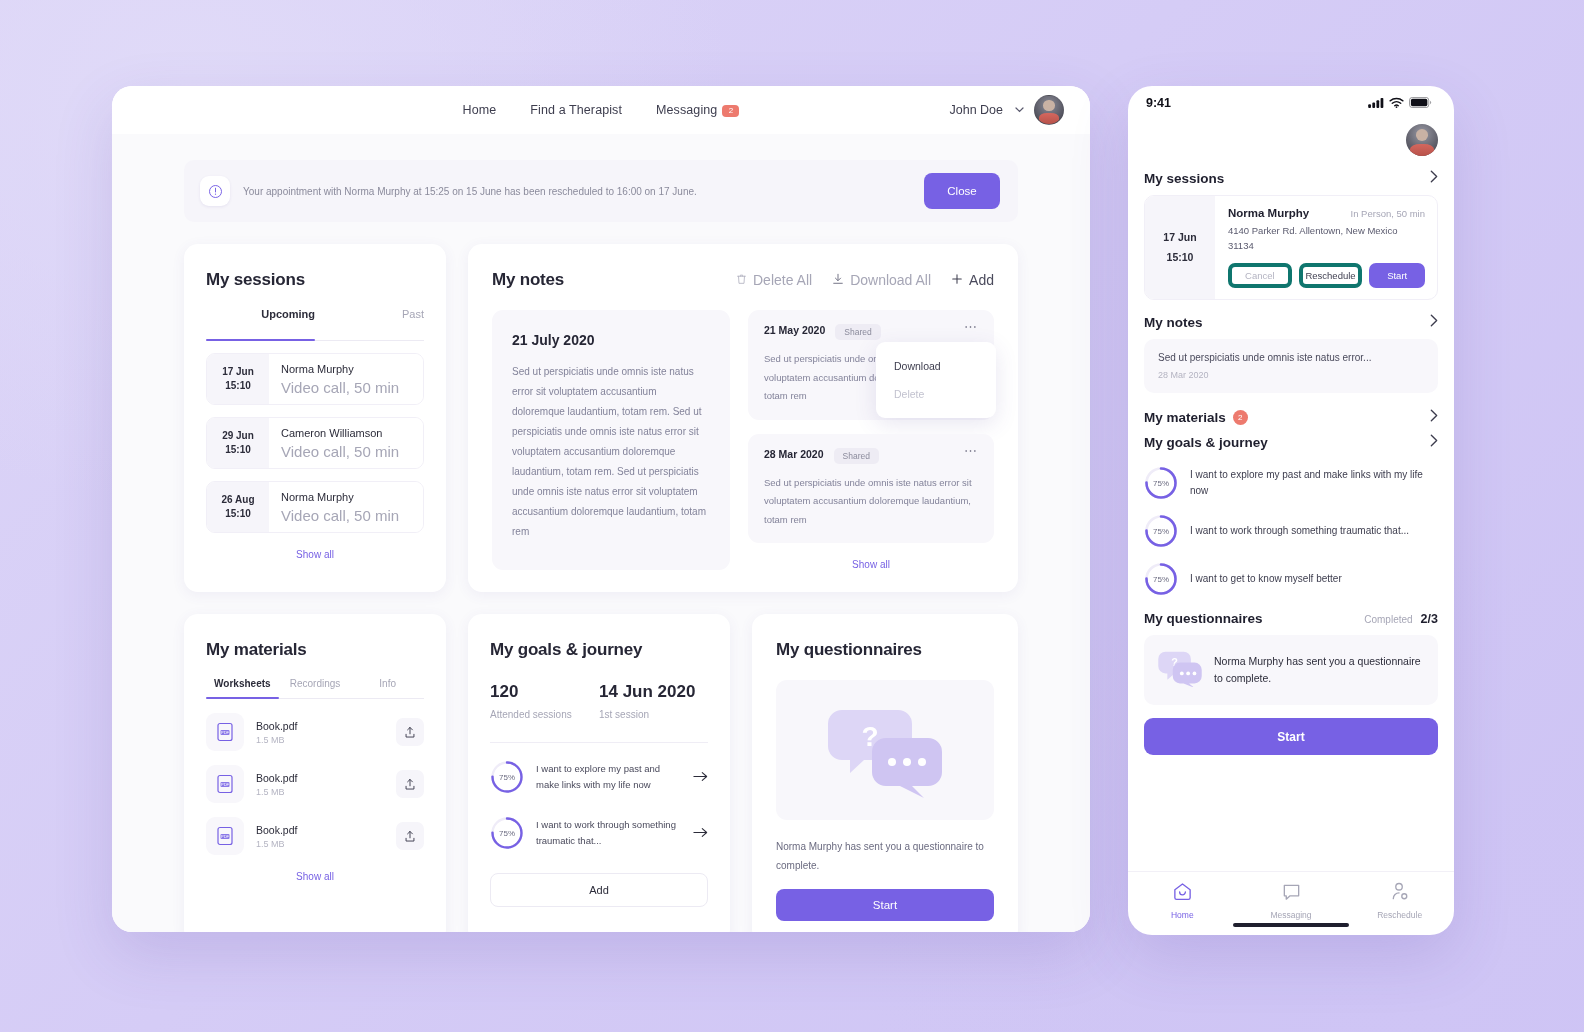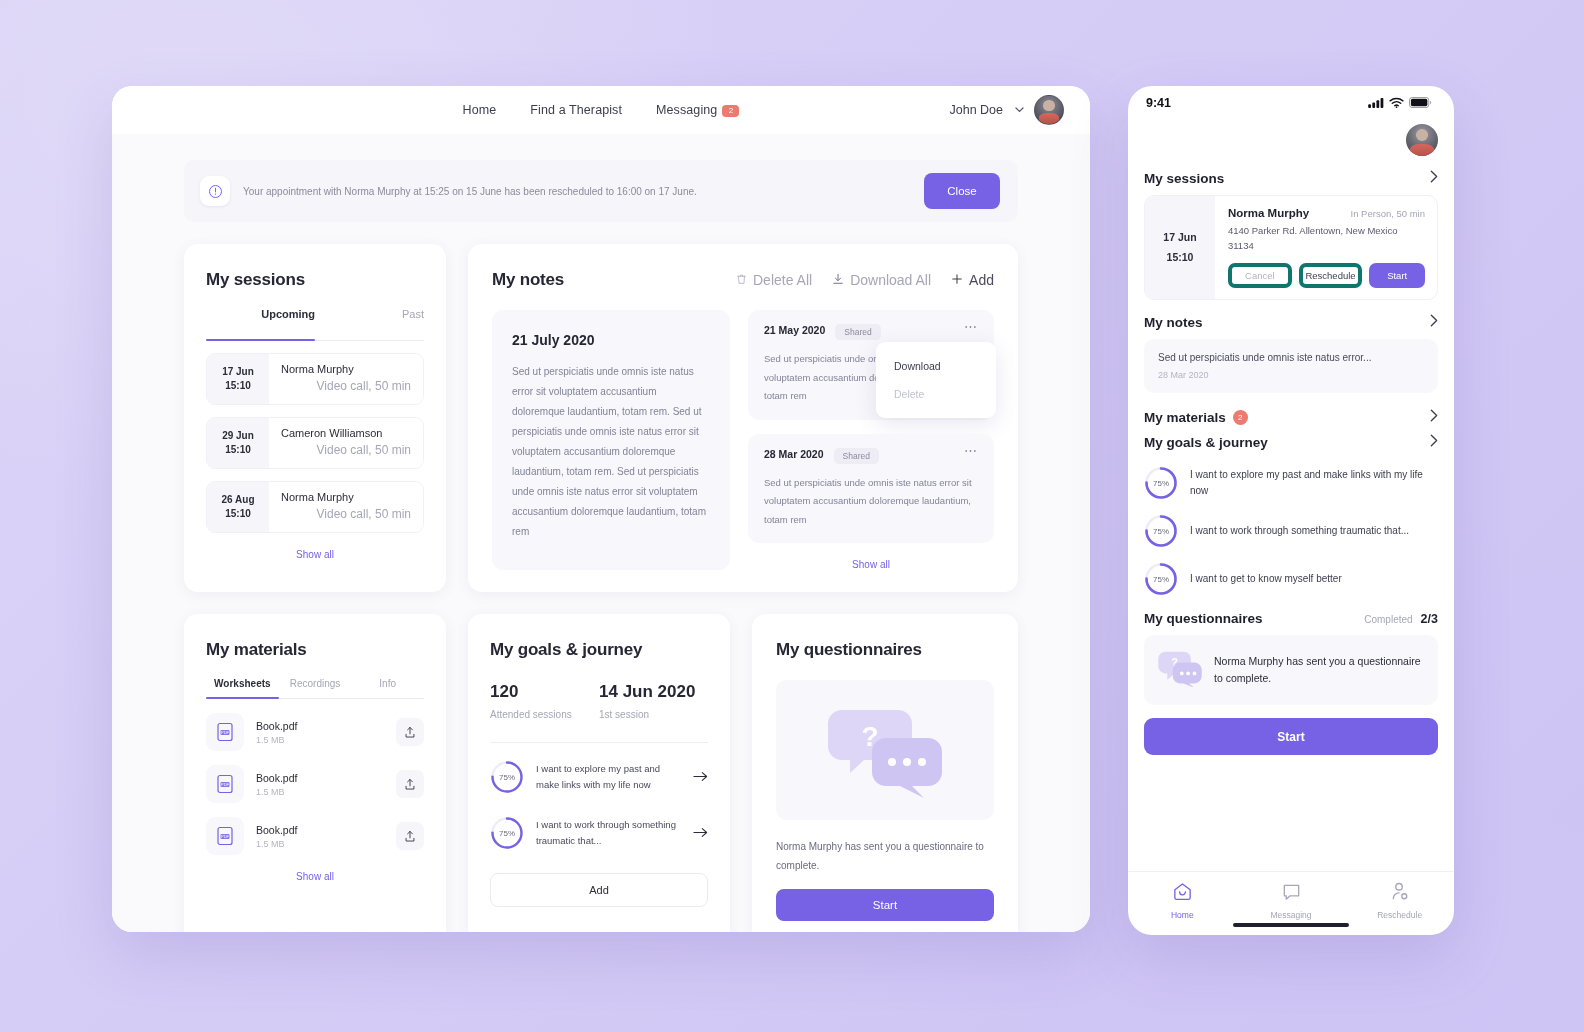--- a/index.html
+++ b/index.html
@@ -132,21 +132,21 @@
     border: 1px solid #f1eff7;
     height: 52px;
   }
   .session-date {
     width: 62px; background: #f6f5fa;
     display: flex; flex-direction: column; align-items: center; justify-content: center;
     font-size: 10px; font-weight: bold; color: #2c2c3a; line-height: 1.45; flex: none;
   }
   .session-info { flex:1; padding: 9px 12px; background:#fff; }
   .session-name { font-size: 11px; color: #2c2c3a; margin-bottom: 4px; }
-  .session-meta { font-size: 12px; color: #a6a6b6; text-align: right; }
+  .session-meta { font-size: 15px; color: #a6a6b6; }
   .show-all {
     display: block; text-align: center; font-size: 10px;
     color: #7761e4; margin-top: 16px; cursor: pointer;
   }
 
   
   .notes-card { flex: 1; padding: 26px 24px 22px; }
   .notes-head { display: flex; align-items: center; }
   .notes-actions { margin-left: auto; display: flex; align-items: center; gap: 20px; }
   .note-act { display: flex; align-items: center; gap: 6px; font-size: 14px; color: #a6a6b6; cursor: pointer; }

